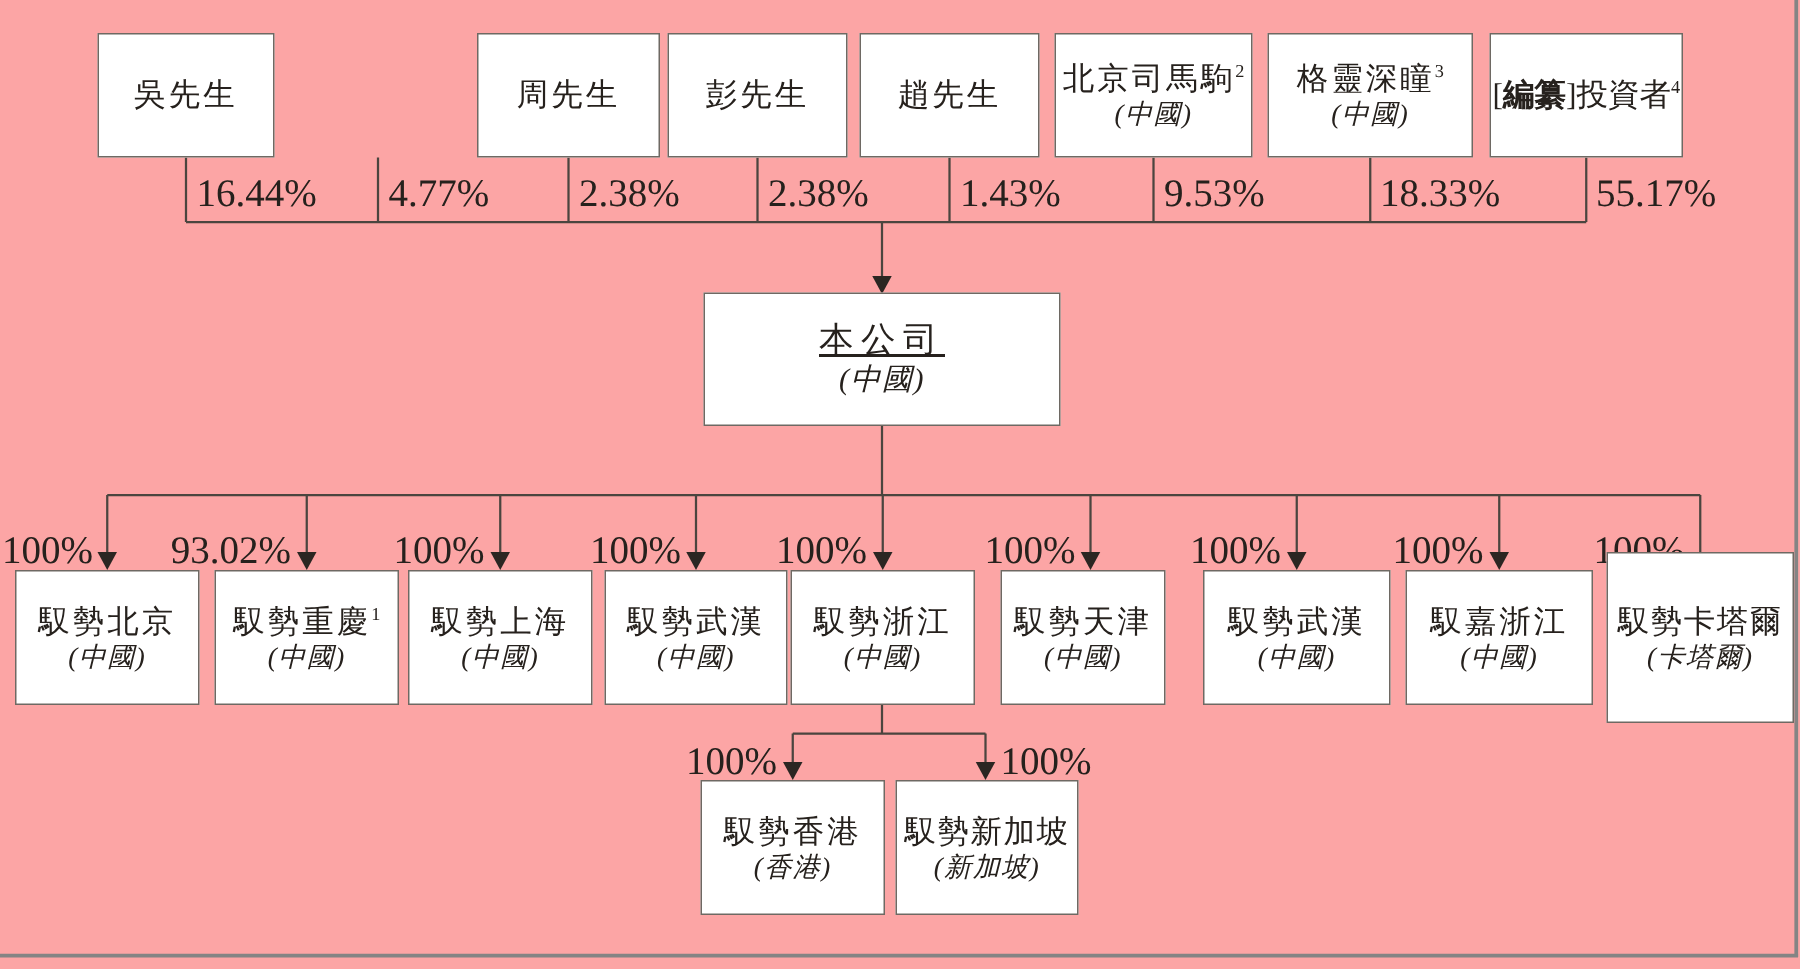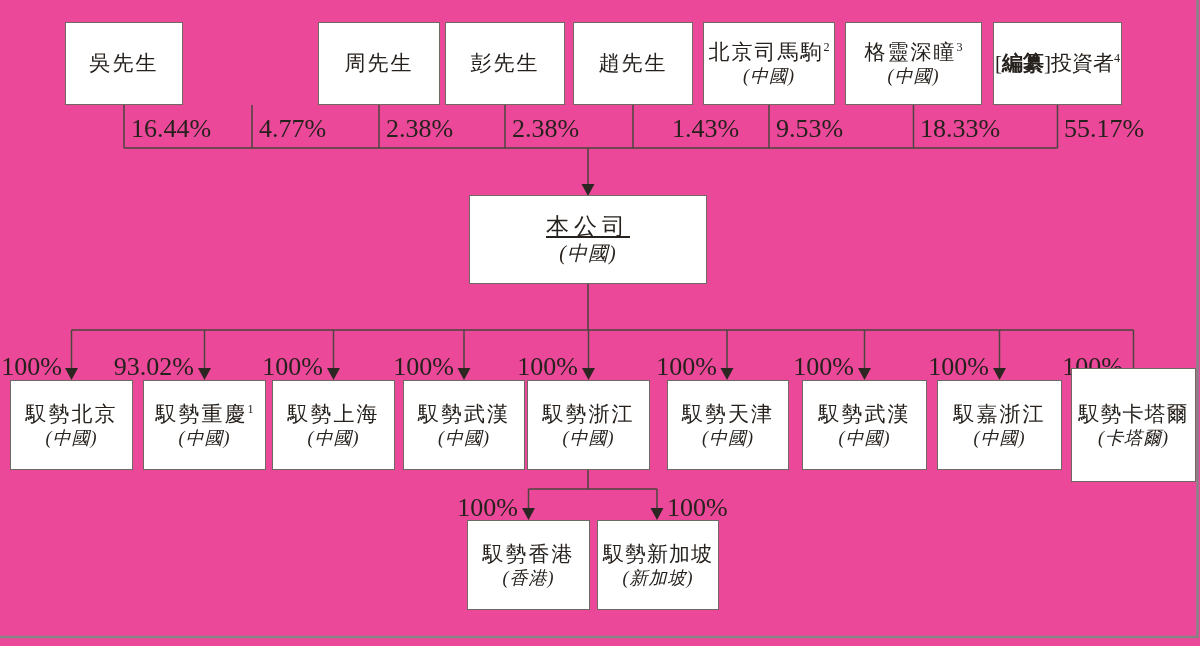--- a/index.html
+++ b/index.html
@@ -1,17 +1,17 @@
 <!DOCTYPE html>
 <html><head>
 <meta charset="utf-8">
 <style>
   html,body { margin:0; padding:0; background:#ffffff; }
   .stage {
-    position:relative; width:1200px; height:646px; background:#ec4899;
+    position:relative; width:1200px; height:646px; background:#fca5a5;
     font-family:"Liberation Serif","DejaVu Serif",serif; color:#26211d; overflow:hidden;
   }
   svg.wires { position:absolute; left:0; top:0; }
   .box {
     position:absolute; box-sizing:border-box; background:#ffffff;
     border:1.5px solid #6e6963;
     display:flex; flex-direction:column; align-items:center; justify-content:center;
     text-align:center; line-height:1.25;
   }
   .name { font-size:21px; letter-spacing:2px; white-space:nowrap; }
@@ -91,21 +91,21 @@
     <div class="juris">(中國)</div>
   </div>
   <div class="box" style="left:993px;top:22px;width:129px;height:83px">
     <div class="name" style="letter-spacing:0"><span>[</span><span class="bold">編纂</span><span>]投資者</span><sup>4</sup></div>
   </div>
 
   <div class="pct" style="left:131px;top:114px">16.44%</div>
   <div class="pct" style="left:259px;top:114px">4.77%</div>
   <div class="pct" style="left:386px;top:114px">2.38%</div>
   <div class="pct" style="left:512px;top:114px">2.38%</div>
-  <div class="pct" style="left:672px;top:114px">1.43%</div>
+  <div class="pct" style="left:640px;top:114px">1.43%</div>
   <div class="pct" style="left:776px;top:114px">9.53%</div>
   <div class="pct" style="left:920px;top:114px">18.33%</div>
   <div class="pct" style="left:1064px;top:114px">55.17%</div>
 
   <div class="box company-box" style="left:469px;top:195px;width:238px;height:89px">
     <div class="name">本公司</div>
     <div class="juris">(中國)</div>
   </div>
 
   <div class="pct ralign" style="left:-38px;top:352px">100%</div>
@@ -131,21 +131,21 @@
     <div class="juris">(中國)</div>
   </div>
   <div class="box" style="left:403px;top:380px;width:122px;height:90px">
     <div class="name">馭勢武漢</div>
     <div class="juris">(中國)</div>
   </div>
   <div class="box" style="left:527px;top:380px;width:123px;height:90px">
     <div class="name">馭勢浙江</div>
     <div class="juris">(中國)</div>
   </div>
-  <div class="box" style="left:667px;top:380px;width:122px;height:90px">
+  <div class="box" style="left:667px;top:380px;width:110px;height:90px">
     <div class="name">馭勢天津</div>
     <div class="juris">(中國)</div>
   </div>
   <div class="box" style="left:802px;top:380px;width:125px;height:90px">
     <div class="name">馭勢武漢</div>
     <div class="juris">(中國)</div>
   </div>
   <div class="box" style="left:937px;top:380px;width:125px;height:90px">
     <div class="name">馭嘉浙江</div>
     <div class="juris">(中國)</div>

